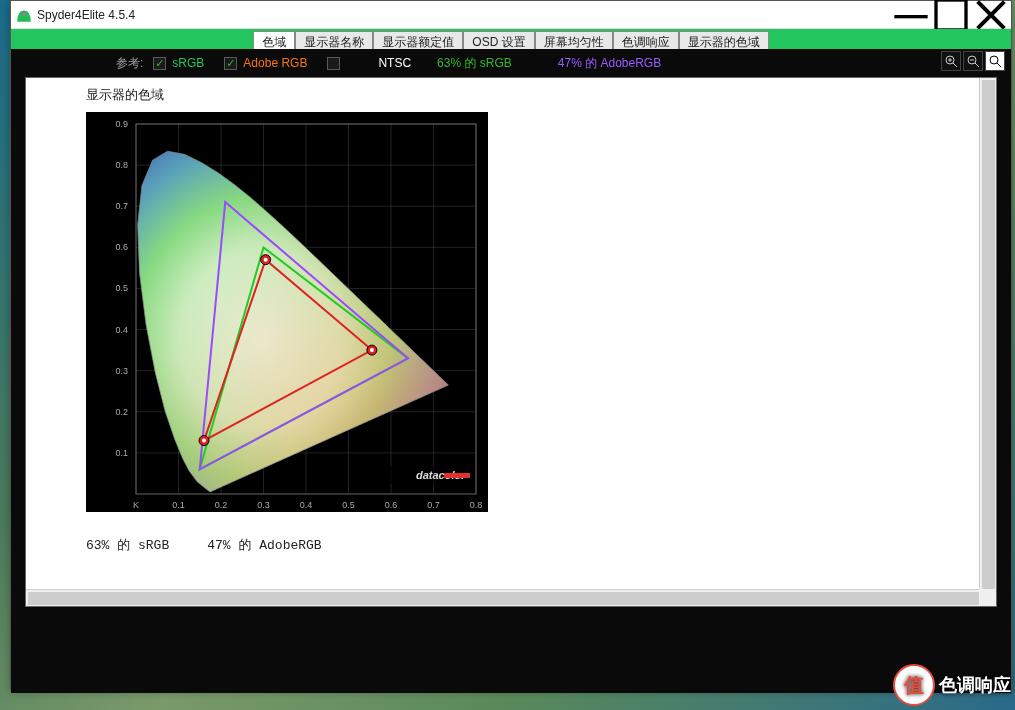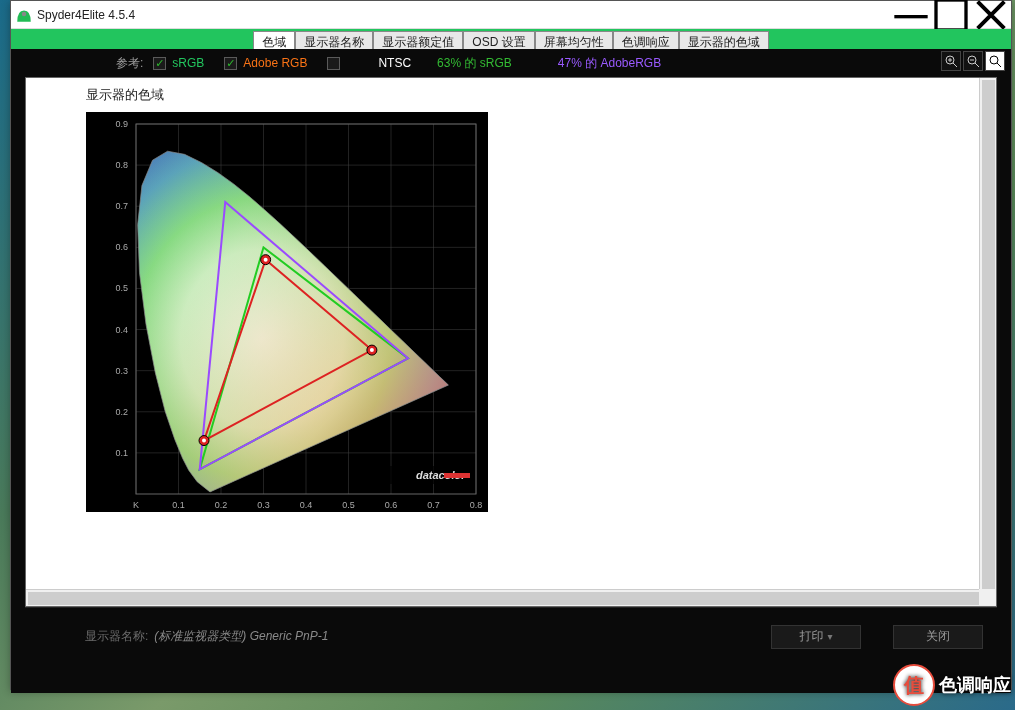--- a/index.html
+++ b/index.html
@@ -322,43 +322,33 @@
                 <circle cx="118" cy="328.55555555555554" r="2" fill="#fff"></circle>
                 <g>
                   <rect x="270" y="354" width="118" height="18" fill="#000" opacity="0.7"></rect>
                   <text x="330" y="367" fill="#ddd" font-size="11" font-style="italic" font-weight="bold">datacolor</text>
                   <rect x="358" y="361" width="26" height="5" fill="#dd3333"></rect>
                 </g>
                 <rect x="50" y="12" width="340" height="370" fill="none" stroke="#666"></rect>
               </svg>
           </div>
 
+          <div class="pct-line">
+            <span>63% 的 sRGB</span><span class="sp"></span><span>47% 的 AdobeRGB</span>
+          </div>
         </div>
         <div class="scroll-v">
             <div class="scroll-v-thumb"></div>
           </div>
         <div class="scroll-h">
             <div class="scroll-h-thumb"></div>
           </div>
         <div class="corner"></div>
       </div>
 
-      <div class="footer">
-        <span>显示器名称:</span>
-        <span style="color:#8a8a8a; font-style:italic;">(标准监视器类型) Generic PnP-1</span>
-        <span class="spacer"></span>
-        <div class="btn">
-            <span>打印</span>
-            <span class="arrow">▾</span>
-          </div>
-        <div style="width:20px"></div>
-        <div class="btn">
-            <span>关闭</span>
-          </div>
-      </div>
     </div>
   </div>
 </div>
 
 <div class="watermark">
   <span class="logo">值</span>
   <span>色调响应</span>
 </div>
 
 </body></html>

